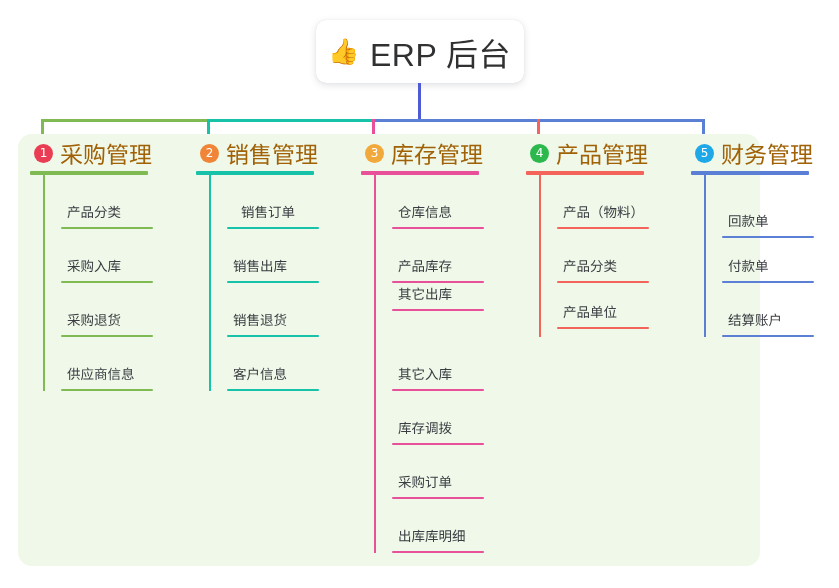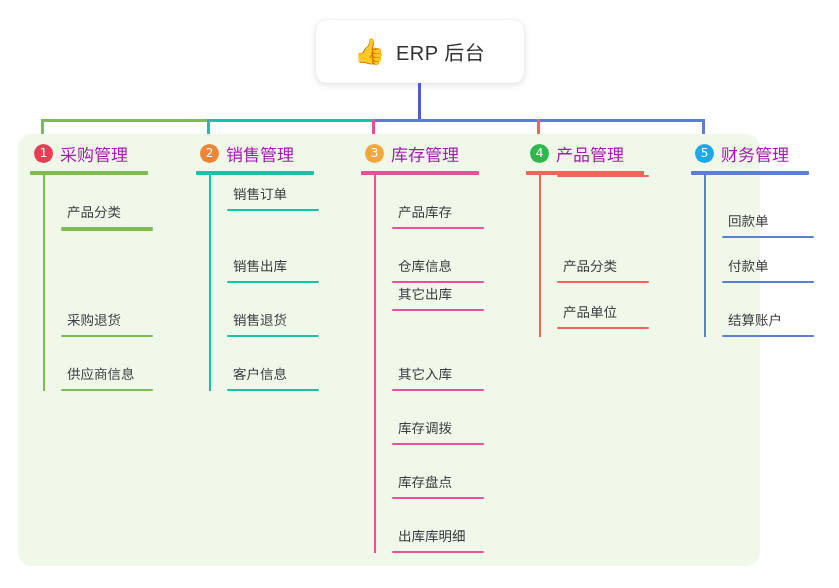--- a/index.html
+++ b/index.html
@@ -20,21 +20,21 @@
     width:208px;height:63px;
     background:#ffffff;
     border-radius:10px;
     box-shadow:0 2px 7px rgba(60,70,90,.16), 0 0 1px rgba(60,70,90,.18);
     display:flex;align-items:center;justify-content:center;
     gap:10px;
     box-sizing:border-box;
   }
   .root-emoji{font-size:25px;line-height:1;display:inline-block;}
   .root-title{
-    font-size:20px;color:#303133;letter-spacing:.5px;white-space:nowrap;
+    font-size:32px;color:#303133;letter-spacing:.5px;white-space:nowrap;
   }
 
   
   .conn{position:absolute;}
   .vline{width:3px;}
   .hline{height:3px;}
 
   
   .panel{
     position:absolute;
@@ -48,21 +48,21 @@
   .branch{position:absolute;top:140px;}
   .branch-head{
     display:flex;align-items:center;gap:7px;
     height:26px;padding-left:4px;white-space:nowrap;
   }
   .badge{
     width:19px;height:19px;border-radius:50%;
     color:#fff;font-size:12px;line-height:19px;text-align:center;
     flex:0 0 auto;font-family:"DejaVu Sans",sans-serif;
   }
-  .branch-title{font-size:17px;color:#a21caf;}
+  .branch-title{font-size:23px;color:#a16207;}
   .head-rule{height:4px;border-radius:1px;margin-top:5px;}
 
   .leaves{position:relative;margin-left:13px;padding-top:0;}
   .spine{position:absolute;left:0;top:0;width:2px;}
   .leaf{
     position:relative;
     padding-left:18px;
     box-sizing:border-box;
   }
   .leaf-text{
@@ -102,20 +102,21 @@
           <span class="branch-title">采购管理</span>
         </div>
         <div class="head-rule" style="background: rgb(127, 186, 83); width: 118px;"></div>
         <div class="leaves">
           <div class="spine" style="height: 216px; background: rgb(127, 186, 83);"></div>
           <div class="leaf" style="height: 54px;">
             <span class="leaf-text" style="padding-top: 26px;">产品分类</span>
             <div class="leaf-rule" style="background: rgb(127, 186, 83); width: 92px;"></div>
           </div>
           <div class="leaf" style="height: 54px;">
+            <span class="leaf-text" style="padding-top: 26px;">采购入库</span>
             <div class="leaf-rule" style="background: rgb(127, 186, 83); width: 92px;"></div>
           </div>
           <div class="leaf" style="height: 54px;">
             <span class="leaf-text" style="padding-top: 26px;">采购退货</span>
             <div class="leaf-rule" style="background: rgb(127, 186, 83); width: 92px;"></div>
           </div>
           <div class="leaf" style="height: 39px;">
             <span class="leaf-text" style="padding-top: 26px;">供应商信息</span>
             <div class="leaf-rule" style="background: rgb(127, 186, 83); width: 92px;"></div>
           </div>
@@ -123,21 +124,21 @@
       </div>
       <div class="branch" style="left: 196px; width: 118px;">
         <div class="branch-head">
           <span class="badge" style="background: rgb(240, 132, 55);">2</span>
           <span class="branch-title">销售管理</span>
         </div>
         <div class="head-rule" style="background: rgb(23, 195, 168); width: 118px;"></div>
         <div class="leaves">
           <div class="spine" style="height: 216px; background: rgb(23, 195, 168);"></div>
           <div class="leaf" style="height: 54px;">
-            <span class="leaf-text" style="padding-top: 8px;">销售订单</span>
+            <span class="leaf-text" style="padding-top: 26px; margin-left: 8px;">销售订单</span>
             <div class="leaf-rule" style="background: rgb(23, 195, 168); width: 92px;"></div>
           </div>
           <div class="leaf" style="height: 54px;">
             <span class="leaf-text" style="padding-top: 26px;">销售出库</span>
             <div class="leaf-rule" style="background: rgb(23, 195, 168); width: 92px;"></div>
           </div>
           <div class="leaf" style="height: 54px;">
             <span class="leaf-text" style="padding-top: 26px;">销售退货</span>
             <div class="leaf-rule" style="background: rgb(23, 195, 168); width: 92px;"></div>
           </div>
@@ -149,58 +150,59 @@
       </div>
       <div class="branch" style="left: 361px; width: 118px;">
         <div class="branch-head">
           <span class="badge" style="background: rgb(242, 169, 59);">3</span>
           <span class="branch-title">库存管理</span>
         </div>
         <div class="head-rule" style="background: rgb(232, 80, 154); width: 118px;"></div>
         <div class="leaves">
           <div class="spine" style="height: 378px; background: rgb(232, 80, 154);"></div>
           <div class="leaf" style="height: 54px;">
+            <span class="leaf-text" style="padding-top: 26px;">仓库信息</span>
+            <div class="leaf-rule" style="background: rgb(232, 80, 154); width: 92px;"></div>
+          </div>
+          <div class="leaf" style="height: 54px;">
             <span class="leaf-text" style="padding-top: 26px;">产品库存</span>
             <div class="leaf-rule" style="background: rgb(232, 80, 154); width: 92px;"></div>
           </div>
           <div class="leaf" style="height: 54px;">
-            <span class="leaf-text" style="padding-top: 26px;">仓库信息</span>
-            <div class="leaf-rule" style="background: rgb(232, 80, 154); width: 92px;"></div>
-          </div>
-          <div class="leaf" style="height: 54px;">
             <span class="leaf-text" style="">其它出库</span>
             <div class="leaf-rule" style="background: rgb(232, 80, 154); width: 92px;"></div>
           </div>
           <div class="leaf" style="height: 54px;">
             <span class="leaf-text" style="padding-top: 26px;">其它入库</span>
             <div class="leaf-rule" style="background: rgb(232, 80, 154); width: 92px;"></div>
           </div>
           <div class="leaf" style="height: 54px;">
             <span class="leaf-text" style="padding-top: 26px;">库存调拨</span>
             <div class="leaf-rule" style="background: rgb(232, 80, 154); width: 92px;"></div>
           </div>
           <div class="leaf" style="height: 54px;">
-            <span class="leaf-text" style="padding-top: 26px;">库存盘点</span>
+            <span class="leaf-text" style="padding-top: 26px;">采购订单</span>
             <div class="leaf-rule" style="background: rgb(232, 80, 154); width: 92px;"></div>
           </div>
           <div class="leaf" style="height: 54px;">
             <span class="leaf-text" style="padding-top: 26px;">出库库明细</span>
             <div class="leaf-rule" style="background: rgb(232, 80, 154); width: 92px;"></div>
           </div>
         </div>
       </div>
       <div class="branch" style="left: 526px; width: 118px;">
         <div class="branch-head">
           <span class="badge" style="background: rgb(45, 184, 77);">4</span>
           <span class="branch-title">产品管理</span>
         </div>
         <div class="head-rule" style="background: rgb(244, 100, 90); width: 118px;"></div>
         <div class="leaves">
           <div class="spine" style="height: 162px; background: rgb(244, 100, 90);"></div>
           <div class="leaf" style="height: 54px;">
+            <span class="leaf-text" style="padding-top: 26px;">产品（物料）</span>
             <div class="leaf-rule" style="background: rgb(244, 100, 90); width: 92px;"></div>
           </div>
           <div class="leaf" style="height: 54px;">
             <span class="leaf-text" style="padding-top: 26px;">产品分类</span>
             <div class="leaf-rule" style="background: rgb(244, 100, 90); width: 92px;"></div>
           </div>
           <div class="leaf" style="height: 54px;">
             <span class="leaf-text" style="padding-top: 18px;">产品单位</span>
             <div class="leaf-rule" style="background: rgb(244, 100, 90); width: 92px;"></div>
           </div>

